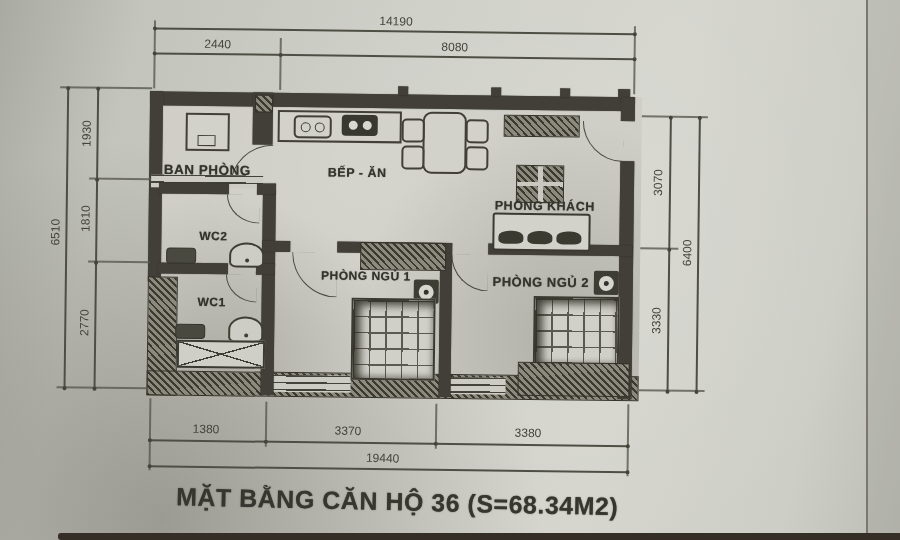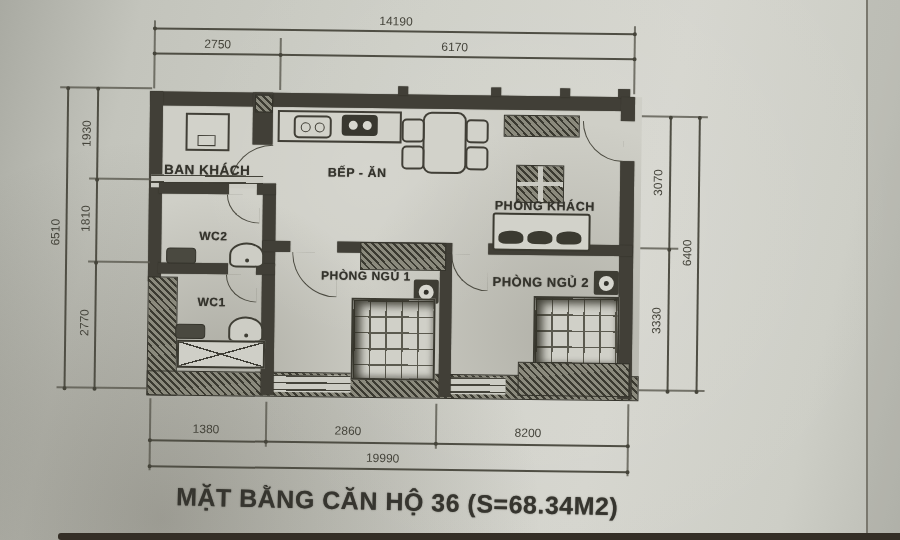--- a/index.html
+++ b/index.html
@@ -158,42 +158,42 @@
 
       <div class="bt" style="left:594px;top:269px;width:25px;height:24px;">
         <div class="c1">
             <div class="c2"></div>
           </div>
       </div>
       <div class="bed" style="left:534px;top:295px;width:82px;height:66px;"></div>
       <div class="hatch" style="left:519px;top:361px;width:110px;height:32px;"></div>
     </div>
 
-    <div class="rlab" style="left:206px;top:173px;font-size:13.5px;">BAN KHÁCH</div>
+    <div class="rlab" style="left:206px;top:173px;font-size:13.5px;">BAN PHÒNG</div>
     <div class="rlab" style="left:356px;top:174px;font-size:12.5px;">BẾP - ĂN</div>
     <div class="rlab" style="left:544px;top:205px;font-size:12.5px;">PHÒNG KHÁCH</div>
     <div class="rlab" style="left:213px;top:239px;font-size:12px;">WC2</div>
     <div class="rlab" style="left:212px;top:305px;font-size:12px;">WC1</div>
     <div class="rlab" style="left:366px;top:277px;font-size:12px;">PHÒNG NGỦ 1</div>
     <div class="rlab" style="left:541px;top:281px;font-size:13px;">PHÒNG NGỦ 2</div>
 
     <div>
       <div class="dext" style="left:151px;top:24px;width:1.5px;height:68px;"></div>
       <div class="dext" style="left:277px;top:40px;width:1.5px;height:52px;"></div>
       <div class="dext" style="left:631px;top:24px;width:1.5px;height:68px;"></div>
       <div class="dline" style="left:152px;top:31px;width:480px;height:1.5px;"></div>
       <div class="ddot" style="left:152px;top:31px;"></div>
       <div class="ddot" style="left:632px;top:31px;"></div>
       <div class="dlab" style="left:393px;top:22px;">14190</div>
       <div class="dline" style="left:152px;top:56px;width:480px;height:1.5px;"></div>
       <div class="ddot" style="left:152px;top:56px;"></div>
       <div class="ddot" style="left:278px;top:56px;"></div>
       <div class="ddot" style="left:632px;top:56px;"></div>
-      <div class="dlab" style="left:215px;top:47px;">2750</div>
-      <div class="dlab" style="left:452px;top:47px;">6170</div>
+      <div class="dlab" style="left:215px;top:47px;">2440</div>
+      <div class="dlab" style="left:452px;top:47px;">8080</div>
     </div>
 
     <div>
       <div class="dext" style="left:58px;top:91px;width:92px;height:1.5px;"></div>
       <div class="dext" style="left:88px;top:182px;width:62px;height:1.5px;"></div>
       <div class="dext" style="left:88px;top:265px;width:62px;height:1.5px;"></div>
       <div class="dext" style="left:58px;top:391px;width:92px;height:1.5px;"></div>
       <div class="dline" style="left:65px;top:92px;width:1.5px;height:300px;"></div>
       <div class="ddot" style="left:66px;top:92px;"></div>
       <div class="ddot" style="left:66px;top:392px;"></div>
@@ -228,26 +228,26 @@
       <div class="dext" style="left:151px;top:402px;width:1.5px;height:72px;"></div>
       <div class="dext" style="left:267px;top:404px;width:1.5px;height:45px;"></div>
       <div class="dext" style="left:437px;top:404px;width:1.5px;height:45px;"></div>
       <div class="dext" style="left:629px;top:402px;width:1.5px;height:72px;"></div>
       <div class="dline" style="left:152px;top:443px;width:478px;height:1.5px;"></div>
       <div class="ddot" style="left:152px;top:443px;"></div>
       <div class="ddot" style="left:268px;top:443px;"></div>
       <div class="ddot" style="left:438px;top:443px;"></div>
       <div class="ddot" style="left:630px;top:443px;"></div>
       <div class="dlab" style="left:208px;top:432px;">1380</div>
-      <div class="dlab" style="left:350px;top:432px;">2860</div>
-      <div class="dlab" style="left:530px;top:432px;">8200</div>
+      <div class="dlab" style="left:350px;top:432px;">3370</div>
+      <div class="dlab" style="left:530px;top:432px;">3380</div>
       <div class="dline" style="left:152px;top:469px;width:478px;height:1.5px;"></div>
       <div class="ddot" style="left:152px;top:469px;"></div>
       <div class="ddot" style="left:630px;top:469px;"></div>
-      <div class="dlab" style="left:385px;top:459px;">19990</div>
+      <div class="dlab" style="left:385px;top:459px;">19440</div>
     </div>
 
     <div id="title">MẶT BẰNG CĂN HỘ 36 (S=68.34M2)</div>
   </div>
 
   <div id="paper-edge-right"></div>
   <div id="paper-outside"></div>
   <div id="photo-bottom-edge"></div>
 </div>
 

